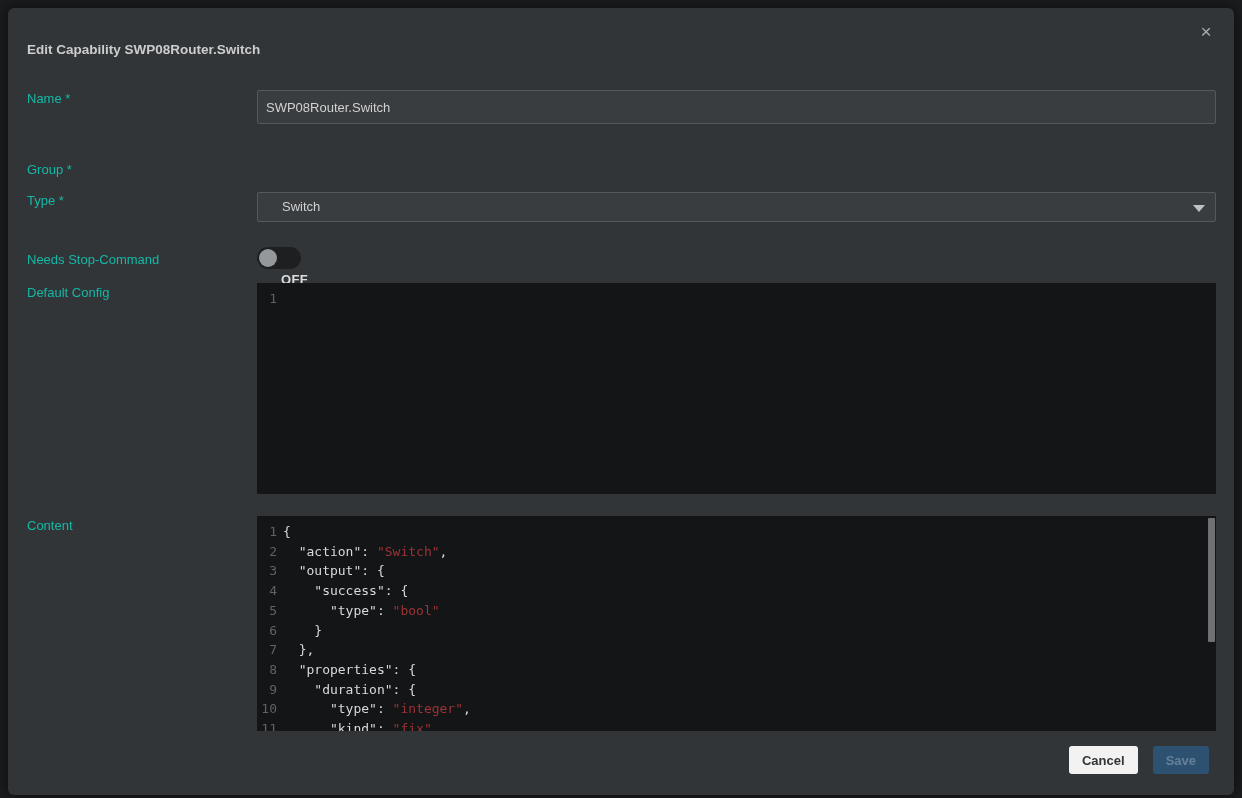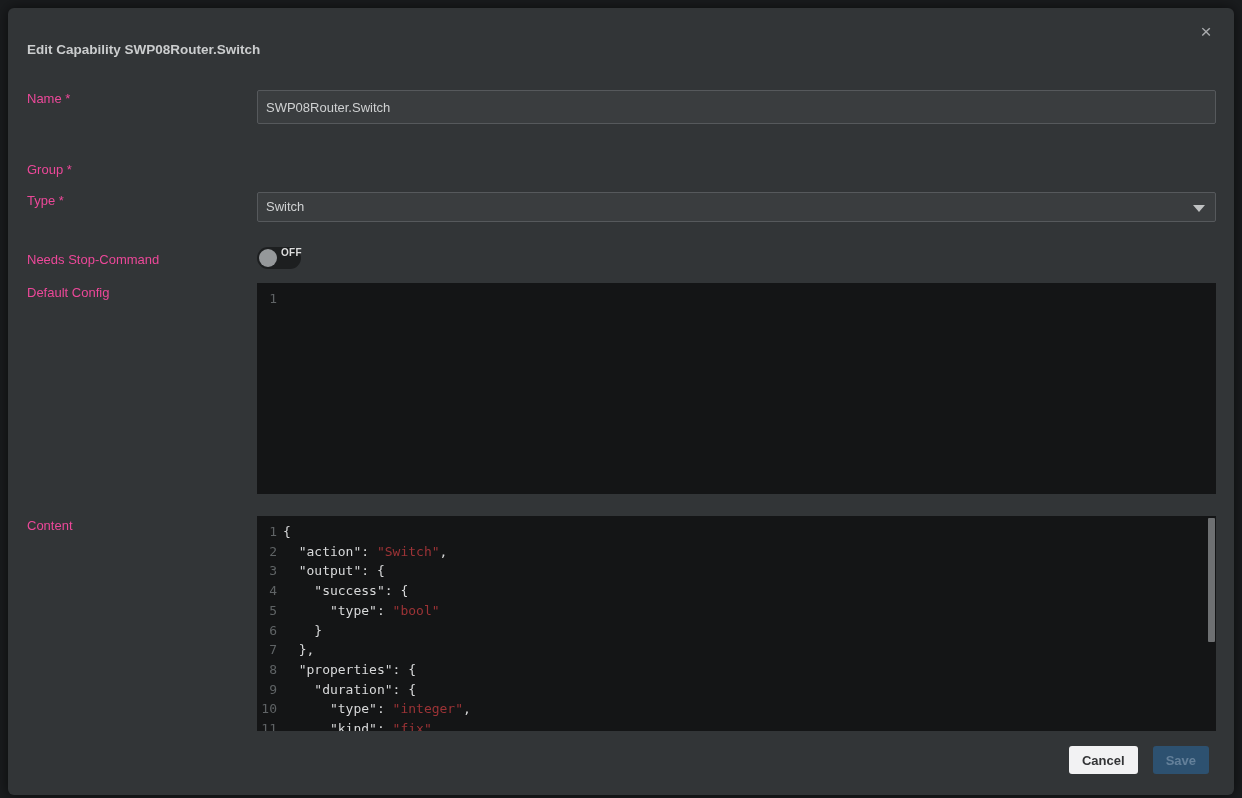--- a/index.html
+++ b/index.html
@@ -35,21 +35,21 @@
     left: 19px; top: 34px;
     font-size: 13.5px;
     font-weight: bold;
     color: #cbcdce;
   }
 
   .field-label {
     position: absolute;
     left: 19px;
     font-size: 13px;
-    color: #ec4899;
+    color: #14b8a6;
   }
 
   .text-input {
     position: absolute;
     left: 249px;
     width: 959px; height: 30px;
     background: #3a3d3f;
     border: 1px solid #56595c;
     border-radius: 2px;
     color: #cfd1d2;
@@ -62,21 +62,21 @@
   .select-box {
     position: absolute;
     left: 249px;
     width: 959px; height: 30px;
     background: #3a3d3f;
     border: 1px solid #56595c;
     border-radius: 2px;
     color: #cfd1d2;
     font-size: 13px;
     line-height: 28px;
-    padding: 0 8px;
+    padding: 0 24px;
     cursor: pointer;
   }
   .select-caret {
     position: absolute;
     right: 10px; top: 12px;
     width: 0; height: 0;
     border-left: 6px solid transparent;
     border-right: 6px solid transparent;
     border-top: 7px solid #bfc1c2;
   }
@@ -91,22 +91,22 @@
   }
   .toggle-knob {
     position: absolute;
     left: 2px; top: 2px;
     width: 18px; height: 18px;
     border-radius: 50%;
     background: #95989a;
   }
   .toggle-text {
     position: absolute;
-    left: 24px; top: 0;
-    font-size: 10px;
+    left: 24px; top: 25px;
+    font-size: 13px;
     font-weight: bold;
     letter-spacing: 0.3px;
     color: #dcdddd;
   }
 
   .code-editor {
     position: absolute;
     left: 249px;
     width: 959px;
     background: #141516;

